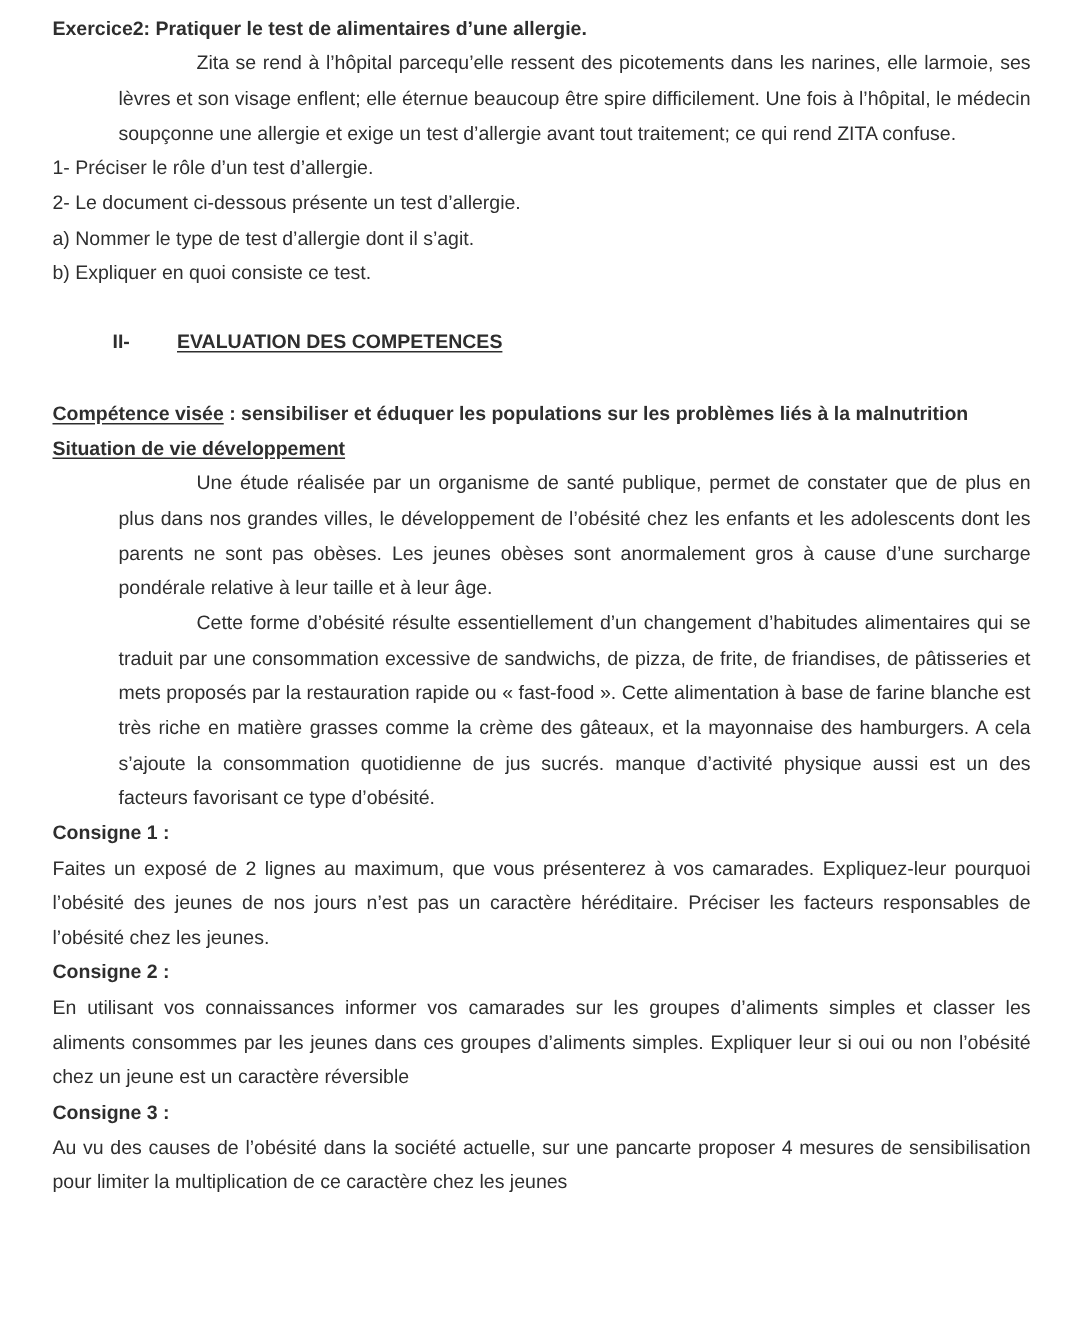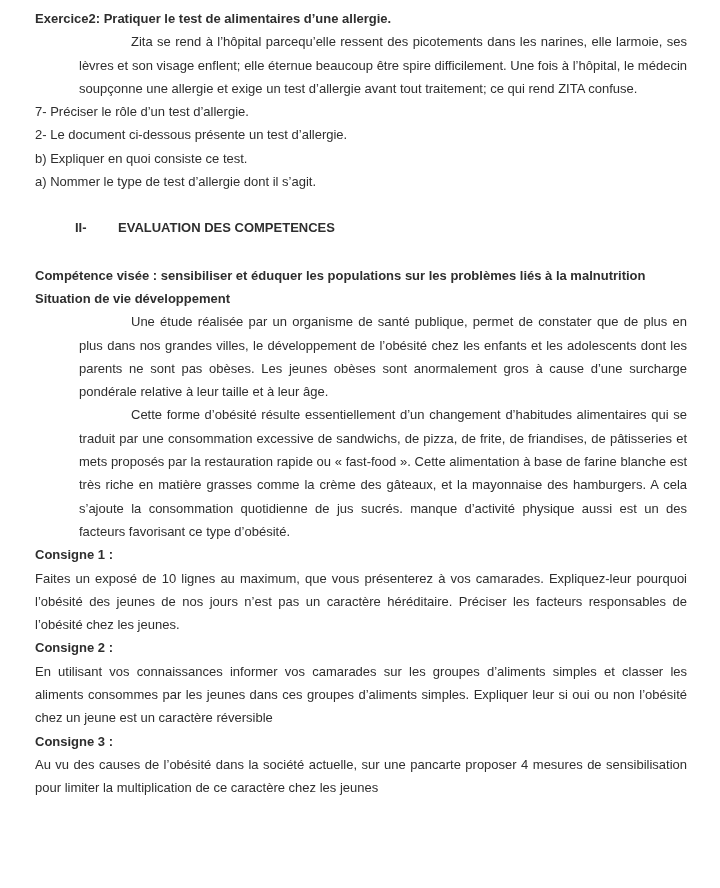--- a/index.html
+++ b/index.html
@@ -9,21 +9,21 @@
     height: 888px;
     overflow: hidden;
     font-family: "Liberation Sans", "DejaVu Sans", sans-serif;
     font-size: 13px;
     line-height: 23.3px;
     color: #2e2e2e;
     padding: 7px 33px 0 35px;
   }
   p { margin: 0; }
   .bold { font-weight: 700; }
-  .underline { text-underline-offset: 2px; }
+  .underline { text-decoration: underline; text-underline-offset: 2px; }
   .just { text-align: justify; }
   .indent { text-indent: 52px; margin-left: 44px; }
   .heading-row {
     font-weight: 700;
     margin: 23px 0 24px 0;
     white-space: nowrap;
   }
   .heading-num {
     display: inline-block;
     margin-left: 40px;
@@ -33,43 +33,43 @@
   .consigne-label { font-weight: 700; }
 </style>
 </head>
 <body>
 
 <main>
 
   <section>
     <p class="bold">Exercice2: Pratiquer le test de alimentaires d’une allergie.</p>
     <p class="just indent">Zita se rend à l’hôpital parcequ’elle ressent des picotements dans les narines, elle larmoie, ses lèvres et son visage enflent; elle éternue beaucoup être spire difficilement. Une fois à l’hôpital, le médecin soupçonne une allergie et exige un test d’allergie avant tout traitement; ce qui rend ZITA confuse.</p>
-    <p>7- Préciser le rôle d’un test d’allergie.</p>
+    <p>1- Préciser le rôle d’un test d’allergie.</p>
     <p>2- Le document ci-dessous présente un test d’allergie.</p>
+    <p>a) Nommer le type de test d’allergie dont il s’agit.</p>
     <p>b) Expliquer en quoi consiste ce test.</p>
-    <p>a) Nommer le type de test d’allergie dont il s’agit.</p>
   </section>
 
   <section>
     <p class="heading-row">
       <span class="heading-num">II-</span><span class="underline">EVALUATION DES COMPETENCES</span>
     </p>
 
     <p class="competence-line">
       <span class="underline">Compétence visée</span><span> : sensibiliser et éduquer les populations sur les problèmes liés à la malnutrition</span>
     </p>
 
     <p class="bold underline">Situation de vie développement</p>
 
     <p class="just indent">Une étude réalisée par un organisme de santé publique, permet de constater que de plus en plus dans nos grandes villes, le développement de l’obésité chez les enfants et les adolescents dont les parents ne sont pas obèses. Les jeunes obèses sont anormalement gros à cause d’une surcharge pondérale relative à leur taille et à leur âge.</p>
     <p class="just indent">Cette forme d’obésité résulte essentiellement d’un changement d’habitudes alimentaires qui se traduit par une consommation excessive de sandwichs, de pizza, de frite, de friandises, de pâtisseries et mets proposés par la restauration rapide ou « fast-food ». Cette alimentation à base de farine blanche est très riche en matière grasses comme la crème des gâteaux, et la mayonnaise des hamburgers. A cela s’ajoute la consommation quotidienne de jus sucrés. manque d’activité physique aussi est un des facteurs favorisant ce type d’obésité.</p>
 
     <div>
       <p class="consigne-label">Consigne 1 :</p>
-      <p class="just">Faites un exposé de 10 lignes au maximum, que vous présenterez à vos camarades. Expliquez-leur pourquoi l’obésité des jeunes de nos jours n’est pas un caractère héréditaire. Préciser les facteurs responsables de l’obésité chez les jeunes.</p>
+      <p class="just">Faites un exposé de 2 lignes au maximum, que vous présenterez à vos camarades. Expliquez-leur pourquoi l’obésité des jeunes de nos jours n’est pas un caractère héréditaire. Préciser les facteurs responsables de l’obésité chez les jeunes.</p>
     </div>
 
     <div>
       <p class="consigne-label">Consigne 2 :</p>
       <p class="just">En utilisant vos connaissances informer vos camarades sur les groupes d’aliments simples et classer les aliments consommes par les jeunes dans ces groupes d’aliments simples. Expliquer leur si oui ou non l’obésité chez un jeune est un caractère réversible</p>
     </div>
 
     <div>
       <p class="consigne-label">Consigne 3 :</p>
       <p class="just">Au vu des causes de l’obésité dans la société actuelle, sur une pancarte proposer 4 mesures de sensibilisation pour limiter la multiplication de ce caractère chez les jeunes</p>

